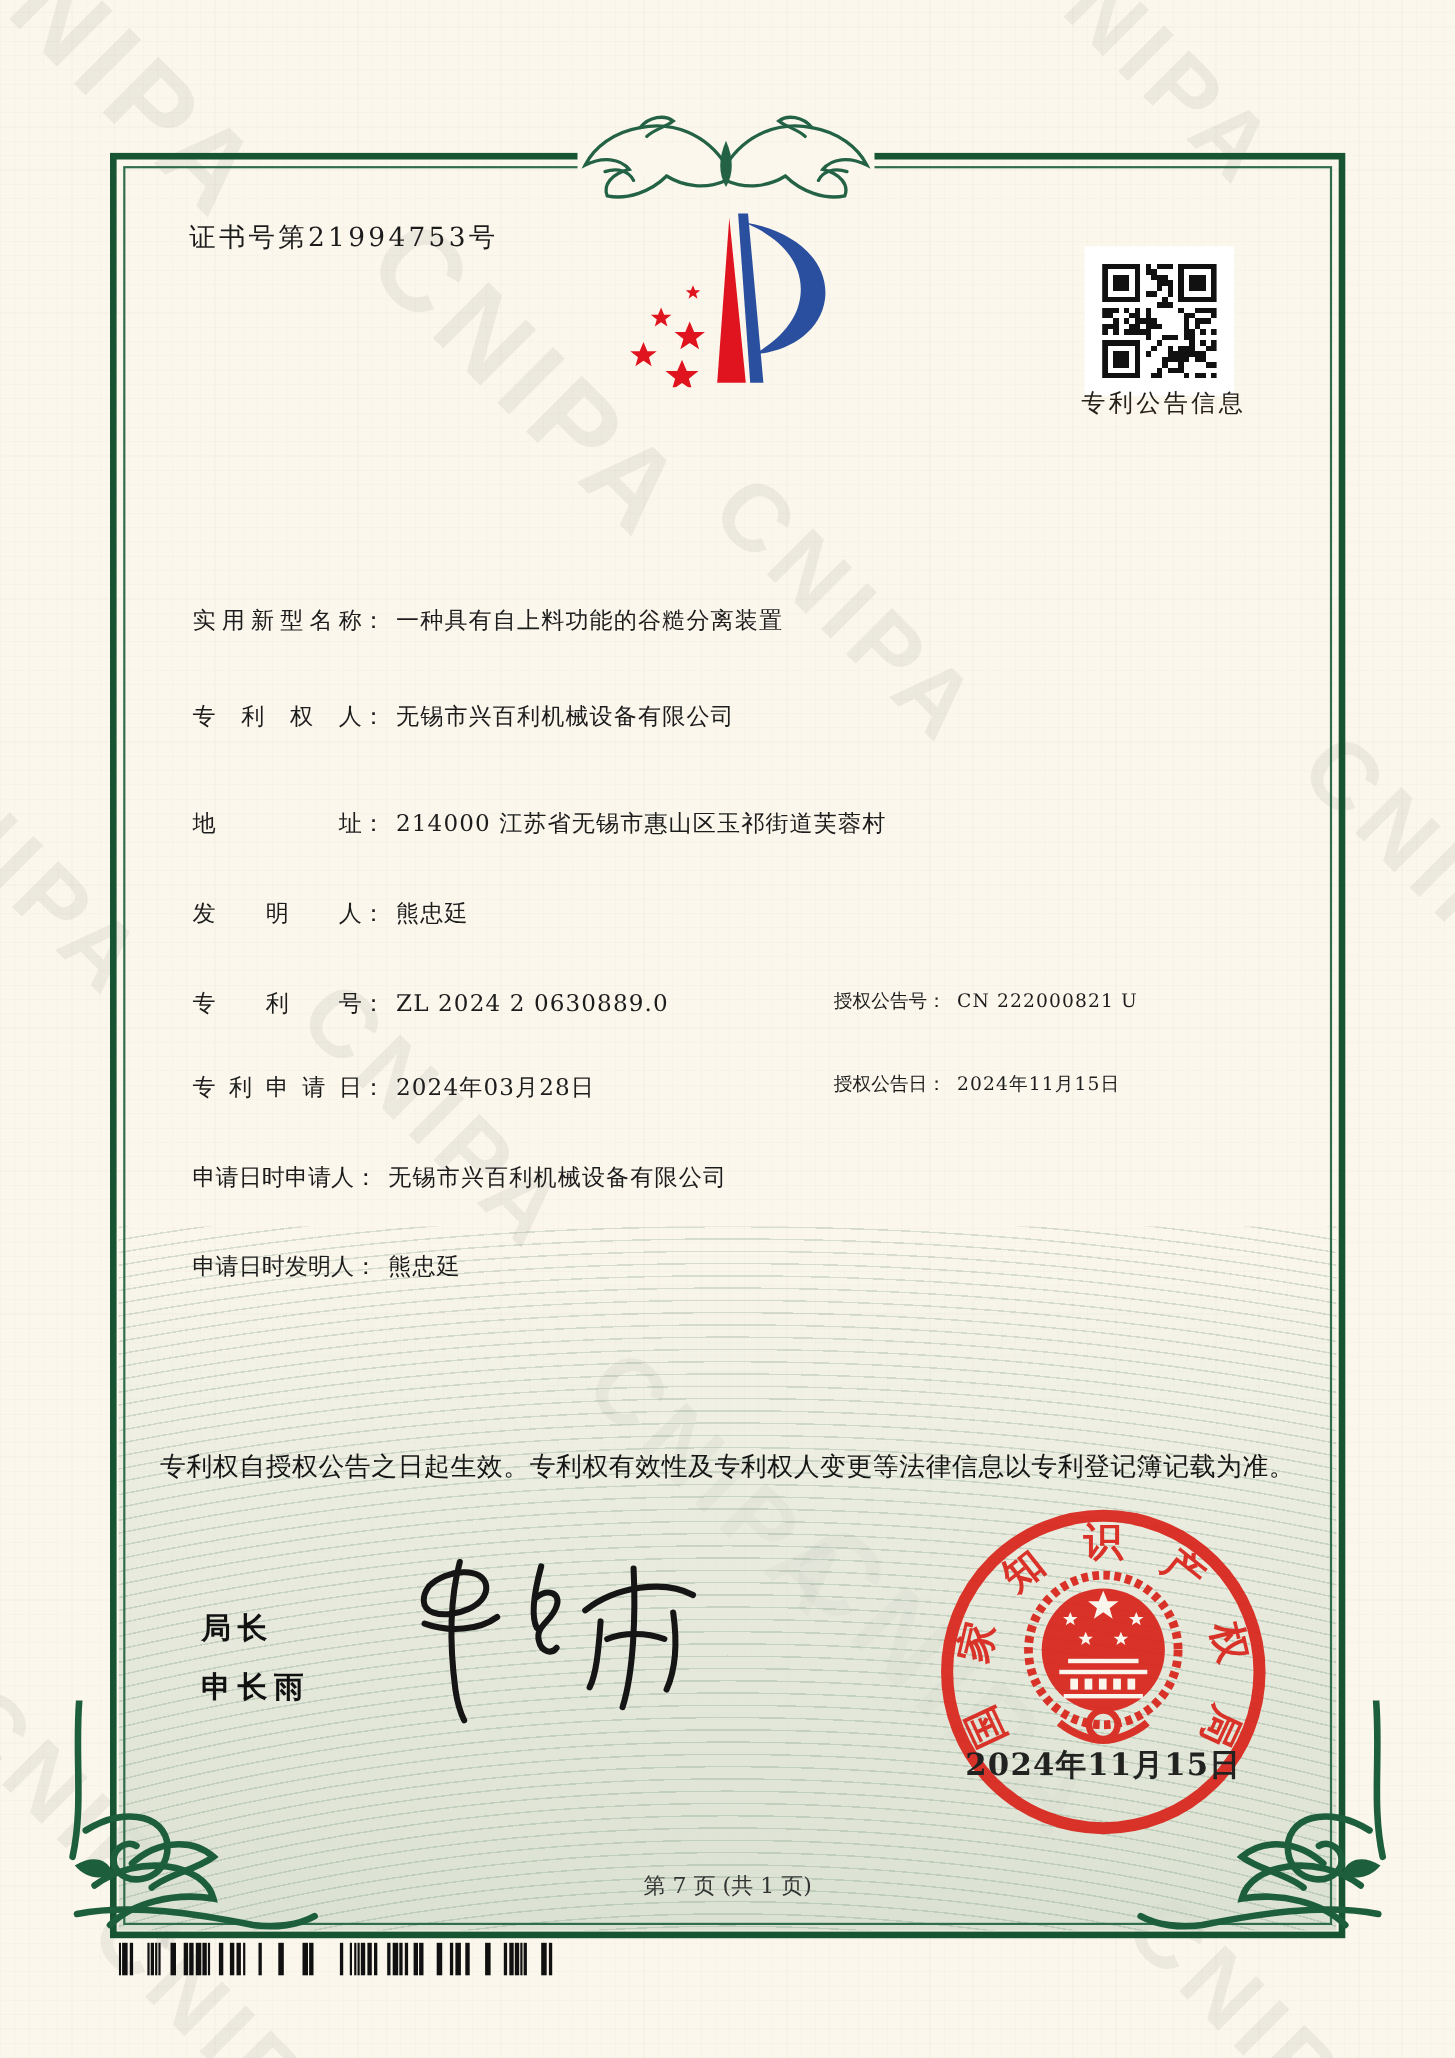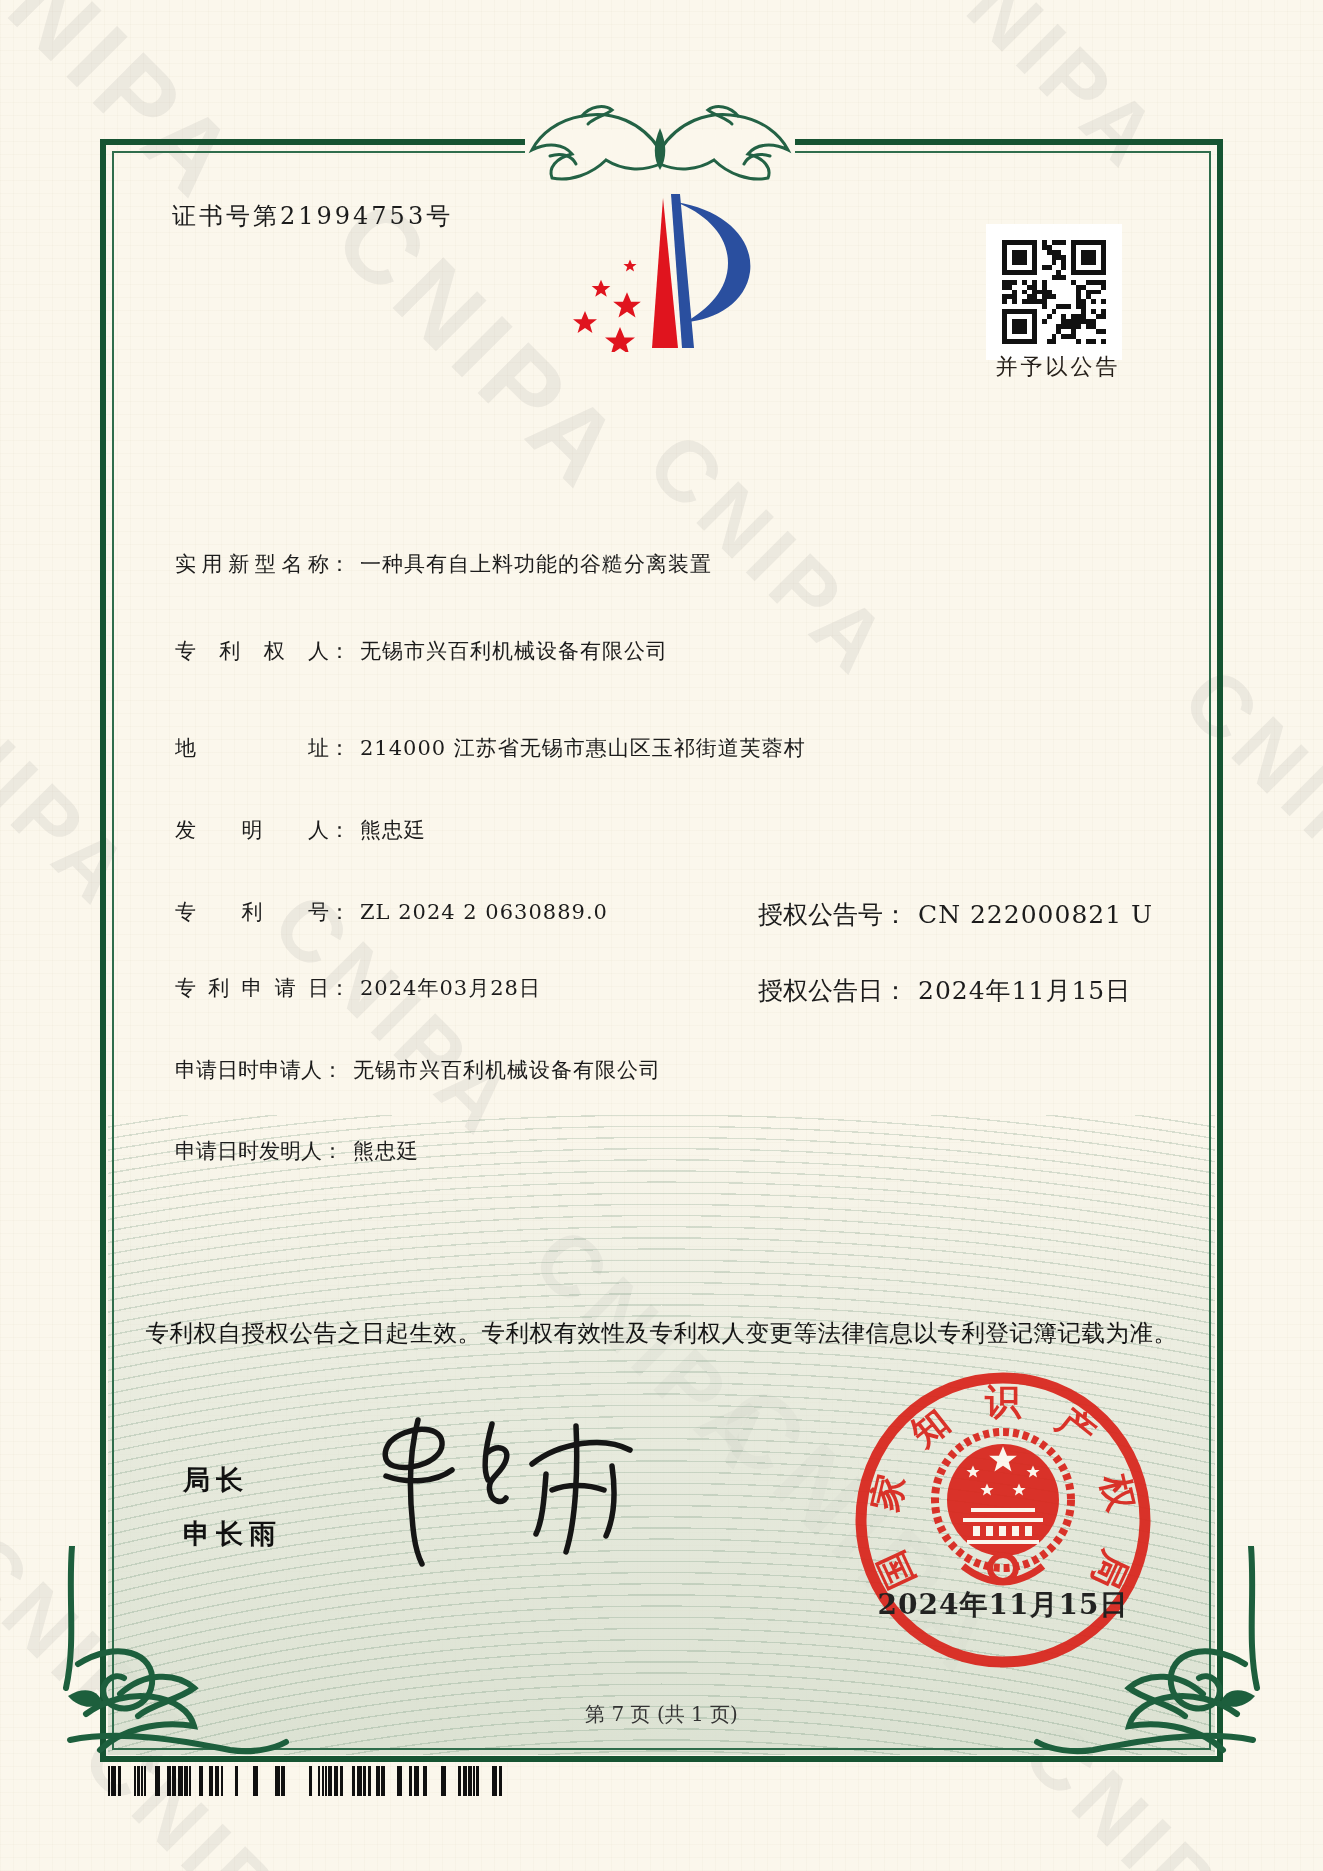--- a/index.html
+++ b/index.html
@@ -37,21 +37,21 @@
   .title{
     position:absolute; left:310px; top:386px; width:500px; text-align:center;
     font-size:54px; font-weight:700; letter-spacing:6px;
   }
   .qr-box{position:absolute; left:986px; top:224px; width:136px; height:136px; background:#ffffff;}
   .qr-box svg{position:absolute; left:16px; top:16px;}
   .qr-caption{position:absolute; left:968px; top:352px; width:180px; text-align:center;
     font-size:22px; letter-spacing:3px; color:#26201a;}
   
   .row{position:absolute; left:175px; font-size:21px; white-space:nowrap;}
-  .row2{position:absolute; left:758px; font-size:25px; white-space:nowrap;}
+  .row2{position:absolute; left:758px; font-size:17px; white-space:nowrap;}
   .lbl{display:inline-block; width:154px; text-align:justify; text-align-last:justify;}
   .colon{margin-right:10px;}
   .val{letter-spacing:1px;}
   .statement{position:absolute; left:118px; width:1087px; text-align:center;
     font-size:23.5px; letter-spacing:0.5px; color:#151515;}
   .officer{position:absolute; left:183px; font-size:27px; letter-spacing:6px;
     font-family:"Liberation Sans",sans-serif; font-weight:600; color:#111;}
   .footer-page{position:absolute; left:0; top:1701px; width:100%; text-align:center; font-size:20px; color:#333;}
   .seal-date{font-family:"DejaVu Serif",serif; font-weight:600; letter-spacing:1px;}
 </style>
@@ -252,21 +252,21 @@
         <rect x="1" y="1" width="5" height="5" fill="#fff"></rect>
         <rect x="2" y="2" width="3" height="3" fill="#111"></rect>
         <rect x="14" y="0" width="7" height="7" fill="#111"></rect>
         <rect x="15" y="1" width="5" height="5" fill="#fff"></rect>
         <rect x="16" y="2" width="3" height="3" fill="#111"></rect>
         <rect x="0" y="14" width="7" height="7" fill="#111"></rect>
         <rect x="1" y="15" width="5" height="5" fill="#fff"></rect>
         <rect x="2" y="16" width="3" height="3" fill="#111"></rect>
       </svg>
   </div>
-  <div class="qr-caption">并予以公告</div>
+  <div class="qr-caption">专利公告信息</div>
 
 
   <div class="row" style="top:550px;">
     <span class="lbl">实用新型名称</span><span class="colon">：</span><span class="val">一种具有自上料功能的谷糙分离装置</span>
   </div>
   <div class="row" style="top:637px;">
     <span class="lbl">专利权人</span><span class="colon">：</span><span class="val">无锡市兴百利机械设备有限公司</span>
   </div>
   <div class="row" style="top:734px;">
     <span class="lbl">地址</span><span class="colon">：</span><span class="val">214000 江苏省无锡市惠山区玉祁街道芙蓉村</span>

